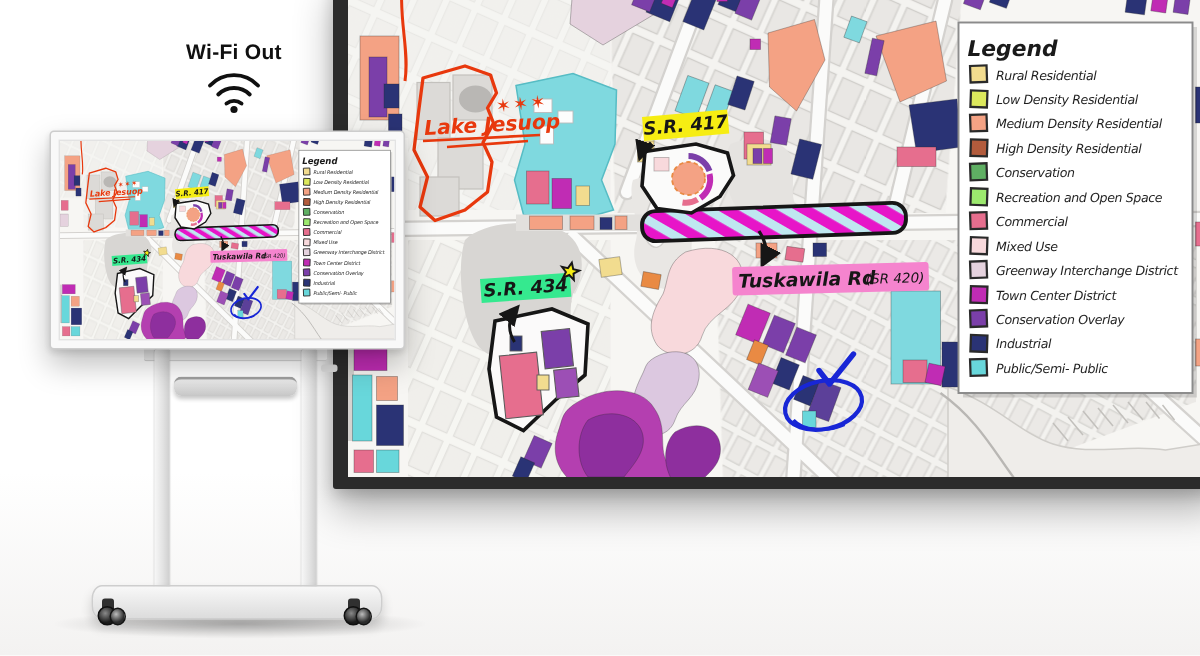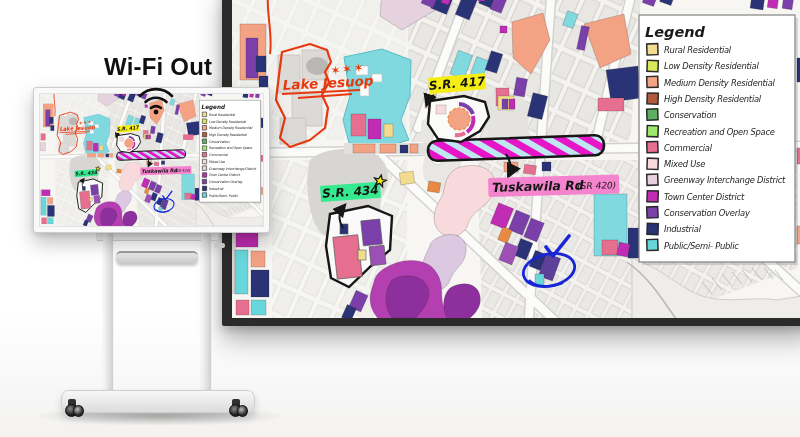--- a/index.html
+++ b/index.html
@@ -17,21 +17,21 @@
   
   .small-display{position:absolute;left:33px;top:87px;width:237px;height:146px;
                  background:#f9f9f9;border:1px solid #cdcdcd;border-radius:3px;
                  box-sizing:border-box;padding:5px;z-index:3;
                  box-shadow:0 10px 20px rgba(0,0,0,.25),0 2px 5px rgba(0,0,0,.12);}
   .small-screen{width:100%;height:100%;background:#ffffff;border:1px solid #e3e3e3;
                 box-sizing:border-box;overflow:hidden;}
   .small-screen svg{display:block;width:100%;height:100%;}
   
   .wifi{position:absolute;left:104px;top:26px;width:104px;text-align:center;z-index:3;color:#101010;}
-  .wifi-text{font-size:24px;font-weight:bold;letter-spacing:.2px;white-space:nowrap;margin-top:27px;}
+  .wifi-text{font-size:14px;font-weight:bold;letter-spacing:.2px;white-space:nowrap;}
   .wifi-icon{margin-top:4px;}
   
   .stand{position:absolute;left:0;top:0;width:800px;height:437px;z-index:2;pointer-events:none;}
   .stand *{position:absolute;}
   .crossbar{left:96px;top:231px;width:122px;height:9px;background:#ededed;border-bottom:1px solid #d2d2d2;border-radius:2px;}
   .leg{top:233px;width:10px;height:160px;border-radius:2px;
        background:linear-gradient(90deg,#f7f7f7,#e3e3e3 55%,#cfcfcf);box-shadow:0 0 1px #bdbdbd;}
   .leg.left{left:103px;} .leg.right{left:201px;}
   .tray{left:116px;top:251px;width:82px;height:11px;border-radius:5px;
         background:linear-gradient(#ececec,#c7c7c7);border-top:2px solid #9f9f9f;

